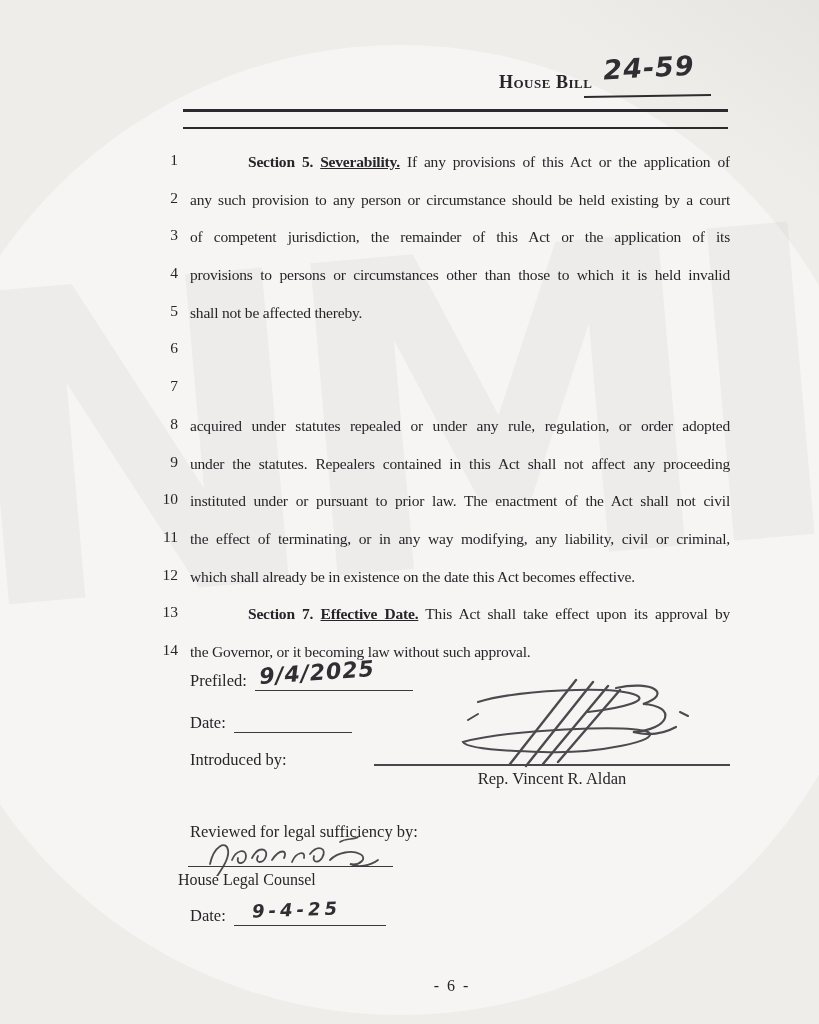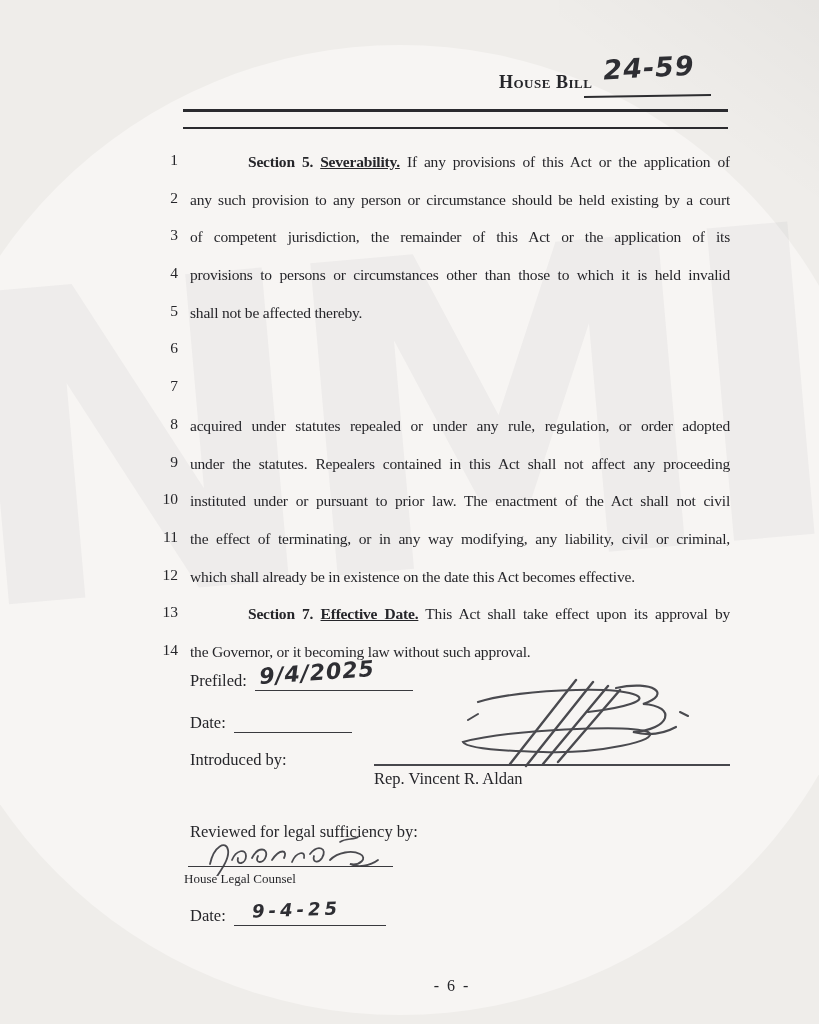--- a/index.html
+++ b/index.html
@@ -63,28 +63,28 @@
   .slot.blank-date{width:118px;}
   .slot.review-date{width:152px;}
   .hand{
     font-family:"DejaVu Sans", sans-serif;font-style:italic;font-weight:bold;color:#2e2e33;
     white-space:nowrap;
   }
   .hand.prefiled-val{position:absolute;left:4px;top:-10px;font-size:22px;transform:rotate(-4deg);letter-spacing:1px;}
   .hand.review-val{position:absolute;left:18px;top:-6px;font-size:18px;transform:rotate(-2deg);letter-spacing:4px;}
 
   .sig-line-intro{position:absolute;left:374px;top:764px;width:356px;border-top:2px solid #47474c;}
-  .sig-name{position:absolute;left:374px;top:769px;width:356px;font-size:16.5px;}
+  .sig-name{position:absolute;left:374px;top:769px;width:356px;text-align:center;font-size:16.5px;}
   .sig-aldan{position:absolute;left:448px;top:672px;}
   .sig-counsel{position:absolute;left:192px;top:834px;}
 
   
   .reviewed-row{position:absolute;left:190px;top:822px;}
   .counsel-line{position:absolute;left:188px;top:866px;width:205px;border-top:1.5px solid #3a3a3e;}
-  .counsel-title{position:absolute;left:184px;top:871px;font-size:13px;}
+  .counsel-title{position:absolute;left:178px;top:871px;font-size:16px;}
   .review-date-row{position:absolute;left:190px;top:905px;}
 
   .footer-page{
     position:absolute;left:452px;top:977px;transform:translateX(-50%);
     font-size:16px;letter-spacing:2px;
   }
 </style>
 </head>
 <body>
 

